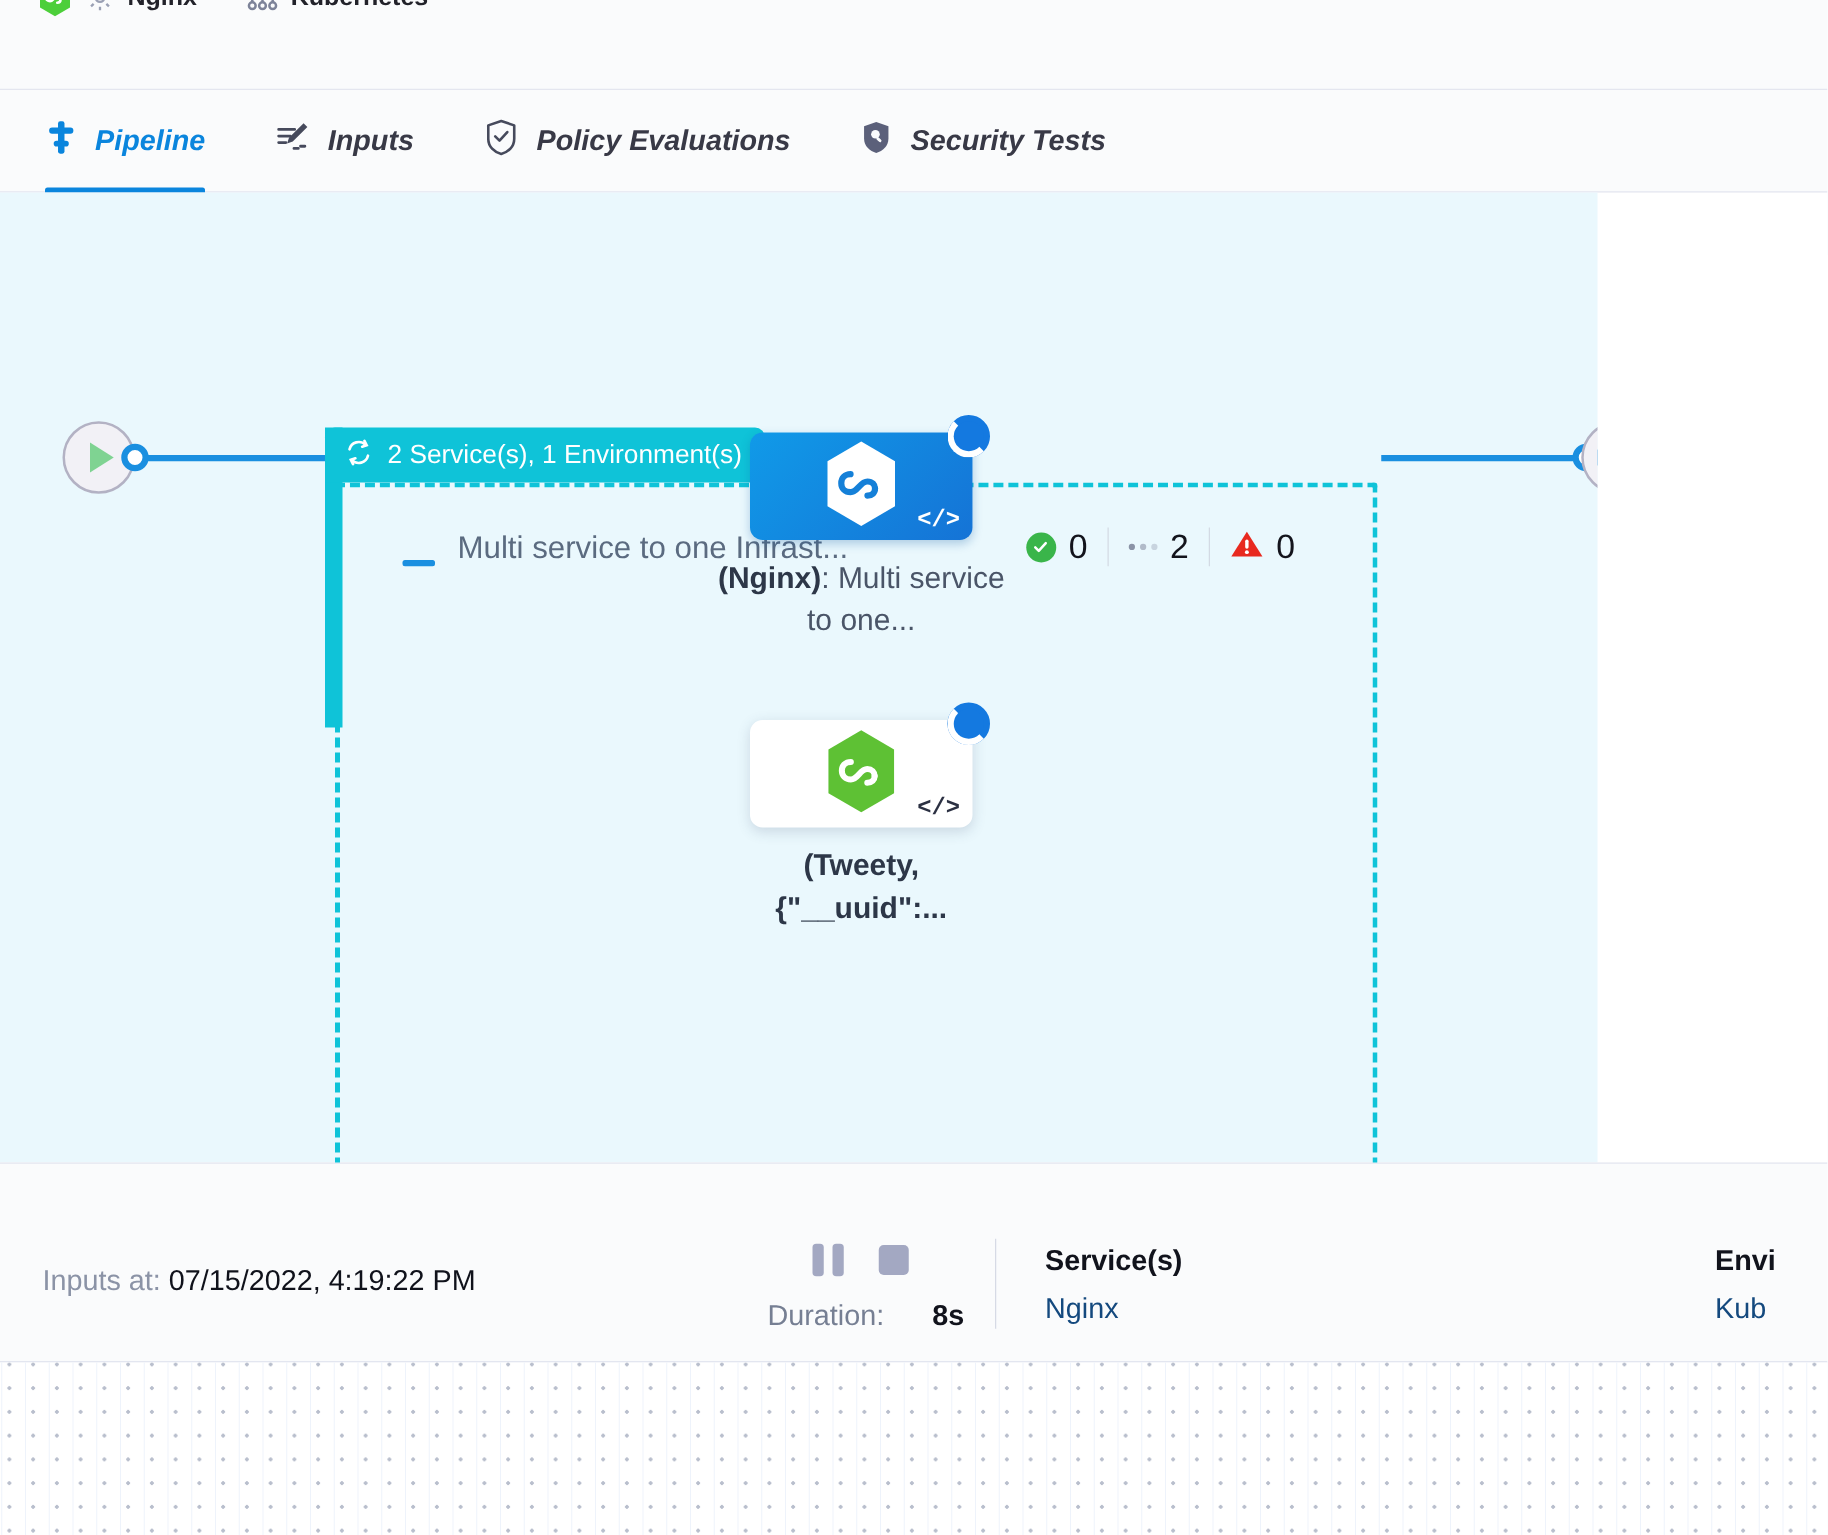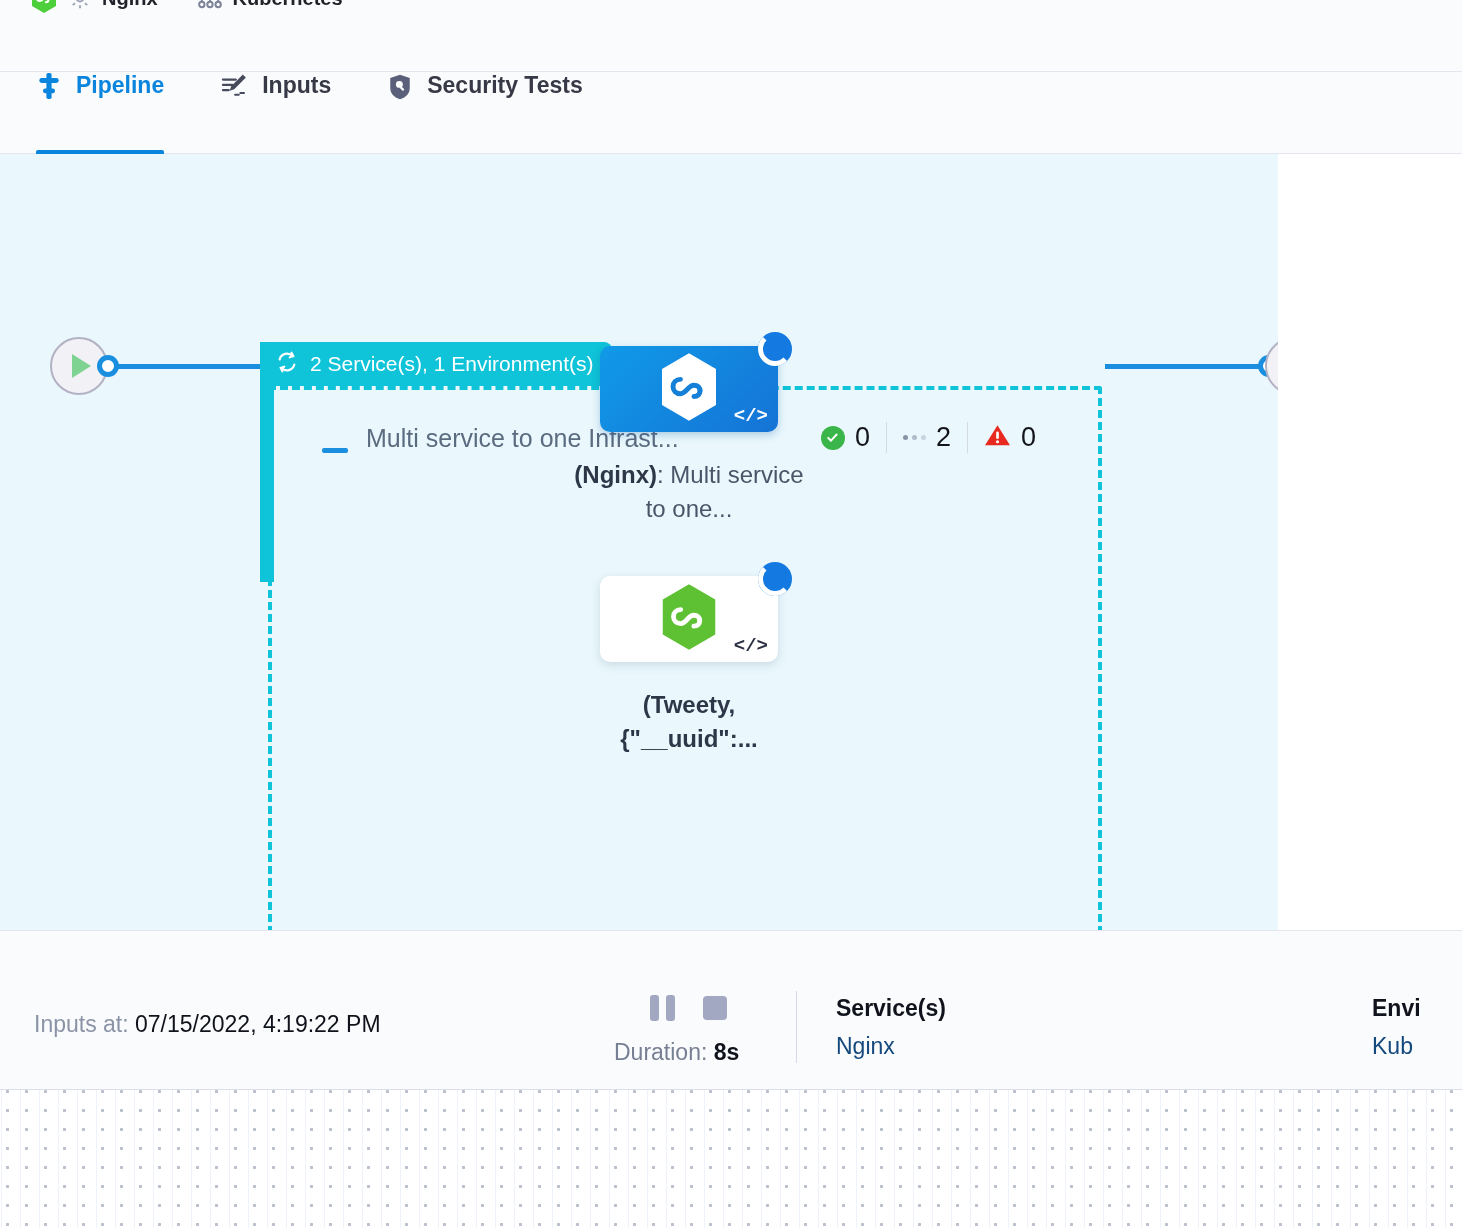--- a/index.html
+++ b/index.html
@@ -29,23 +29,23 @@
 
   
   .tabbar {
     position: absolute; left: 0; top: 72px; width: 1462px; height: 82px;
     background: #fafbfc;
     border-bottom: 1px solid #e4e6ef;
     display: flex; align-items: center; padding-left: 36px; gap: 0;
   }
   .tab {
     position: relative; height: 82px;
-    display: flex; align-items: flex-start; gap: 14px;
+    display: flex; align-items: center; gap: 14px;
     padding: 0 28px 0 0; margin-right: 28px;
-    cursor: pointer; user-select: none;
+    cursor: pointer; user-select: none; font-style: italic;
   }
   .tab .tab-label {
     font-size: 23px; font-weight: 600; color: #383946; white-space: nowrap;
   }
   .tab.active .tab-label { color: #0a85dd; }
   .tab.active::after {
     content: ""; position: absolute; left: 0; right: 28px; bottom: 0;
     height: 4px; background: #0a85dd; border-radius: 2px 2px 0 0;
   }
 
@@ -154,21 +154,21 @@
     border-top-color: transparent; border-right-color: transparent;
     box-sizing: border-box;
   }
   .code-ico {
     position: absolute; right: 10px; bottom: 5px;
     font-size: 19px; font-family: "Liberation Mono", monospace; font-weight: 700;
   }
   .code-ico.light { color: #ffffff; }
   .code-ico.dark { color: #2b3042; }
   .node-label {
-    width: 230px; margin-left: -26px; margin-top: 26px;
+    width: 230px; margin-left: -26px; margin-top: 14px;
     text-align: center; font-size: 24px; line-height: 1.42;
     color: #4a5568;
   }
   .node-label b { color: #2d3748; font-weight: 700; }
 
   
   .detail {
     position: absolute; left: 0; top: 930px; width: 1462px; height: 160px;
     background: #fafbfc; border-top: 1px solid #e4e6ef;
     border-bottom: 1px solid #dcdfeb;
@@ -186,21 +186,21 @@
     position: absolute; left: 650px; top: 64px;
     display: flex; align-items: center; gap: 28px;
   }
   .pause-ico { display: flex; gap: 7px; cursor: pointer; }
   .pause-ico i { display: block; width: 9px; height: 26px; border-radius: 3px; background: #a3a8c2; }
   .stop-ico { width: 24px; height: 24px; border-radius: 4px; background: #a3a8c2; cursor: pointer; }
   .duration {
     position: absolute; left: 614px; top: 108px;
     font-size: 23px; color: #767f93; white-space: nowrap;
   }
-  .duration b { color: #11131c; font-weight: 700; }
+  .duration b { color: #11131c; font-weight: 700; margin-left: 32px; }
   .vdiv { position: absolute; left: 796px; top: 60px; width: 1px; height: 72px; background: #d6dae5; }
   .meta { position: absolute; top: 64px; }
   .meta-k { font-size: 23px; font-weight: 700; color: #11131c; white-space: nowrap; }
   .meta-v { margin-top: 11px; font-size: 23px; color: #14497e; white-space: nowrap; cursor: pointer; }
 
   
   .gridpane {
     position: absolute; left: 0; top: 1090px; width: 1462px; height: 138px;
     background-color: #ffffff;
     background-image:
@@ -267,20 +267,29 @@
       <span>
         <svg width="28" height="28" viewBox="0 0 24 24" fill="none" stroke="#464a5c" stroke-width="1.9" stroke-linecap="round">
           <path d="M2.5 6.5h11M2.5 11h8M2.5 15.5h5"></path>
           <path d="M19.6 3.2l1.6 1.6-9.4 9.4-2.4.8.8-2.4z" fill="#464a5c" stroke-width="1.4"></path>
           <path d="M13 19.5h3M17.5 18h3"></path>
         </svg>
       </span>
       <span class="tab-label">Inputs</span>
     </div>
 
+    <div class="tab">
+      <span>
+        <svg width="28" height="30" viewBox="0 0 24 26" fill="none" stroke="#464a5c" stroke-width="1.8" stroke-linecap="round" stroke-linejoin="round">
+          <path d="M12 1.6l9 3v9.2c0 5.6-4.1 9.3-9 10.6-4.9-1.3-9-5-9-10.6V4.6z"></path>
+          <path d="M7.8 12.2l3 3 5.4-6"></path>
+        </svg>
+      </span>
+      <span class="tab-label">Policy Evaluations</span>
+    </div>
 
     <div class="tab">
       <span>
         <svg width="26" height="30" viewBox="0 0 24 26" fill="#5b607a">
           <path d="M12 1.6l9 3v9.2c0 5.6-4.1 9.3-9 10.6-4.9-1.3-9-5-9-10.6V4.6z"></path>
           <circle cx="11.4" cy="10.6" r="3.2" fill="#fafbfc"></circle>
           <rect x="13.1" y="12.4" width="4.3" height="2.1" rx="1" transform="rotate(42 13.1 12.4)" fill="#fafbfc"></rect>
         </svg>
       </span>
       <span class="tab-label">Security Tests</span>

